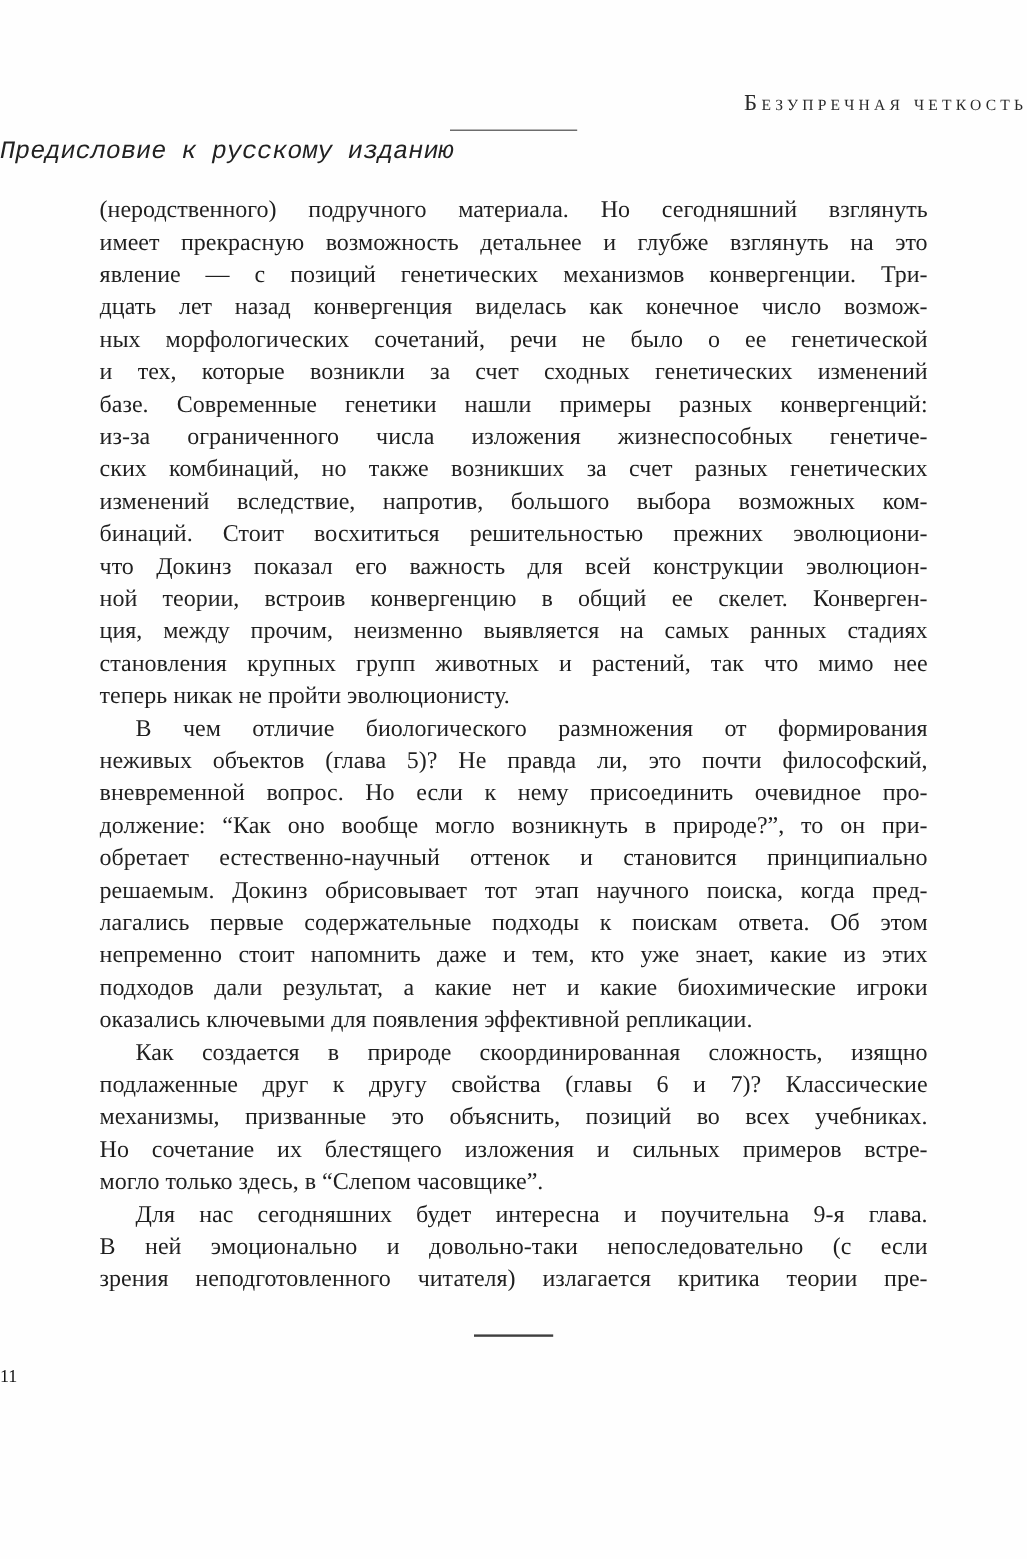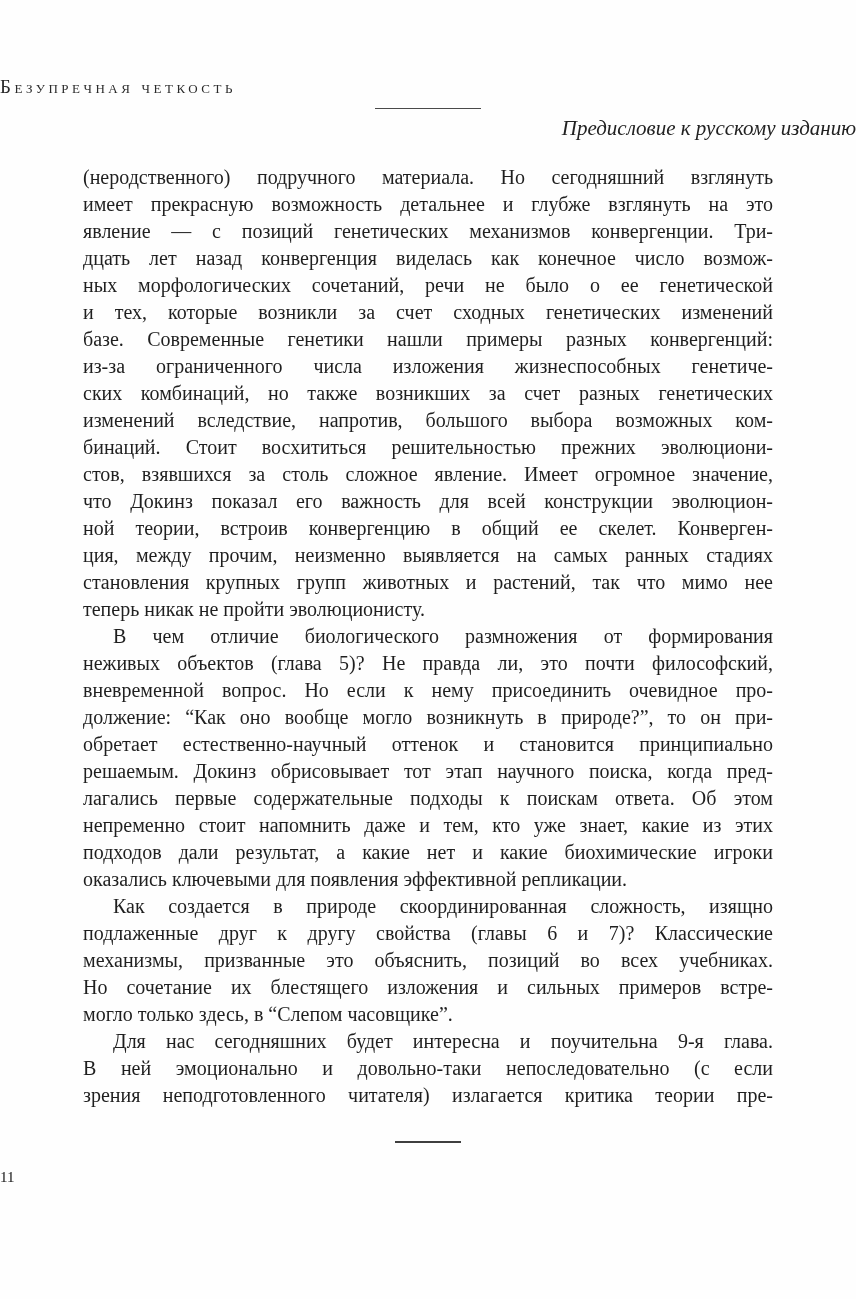--- a/index.html
+++ b/index.html
@@ -8,39 +8,40 @@
     width: 856px;
     height: 1299px;
     margin: 0 auto;
     background: #fefefe;
     font-family: "Liberation Serif", "DejaVu Serif", serif;
     color: #1f1f1f;
     overflow: hidden;
   }
   .running-head {
     padding-top: 76px;
-    text-align: left;
+    text-align: right;
   }
   .running-head-title {
     font-variant: small-caps;
     font-size: 19px;
     letter-spacing: 3.5px;
     color: #2a2a2a;
   }
   .head-rule {
     width: 106px;
     height: 1px;
     background: #4a4a4a;
     margin: 10px auto 7px auto;
   }
   .subtitle {
     font-style: italic;
     font-size: 21px;
     color: #222222;
-    text-align: right;
+    text-align: left;
+    font-family: Liberation Mono, monospace;
   }
   .body-block {
     margin: 23px 83px 0 83px; 
   }
   .para { margin: 0; }
   .line {
     font-size: 20px;
     line-height: 27px;
     height: 27px;
     overflow: hidden;
@@ -83,21 +84,20 @@
         <div class="line">имеет прекрасную возможность детальнее и глубже взглянуть на это</div>
         <div class="line">явление — с позиций генетических механизмов конвергенции. Три-</div>
         <div class="line">дцать лет назад конвергенция виделась как конечное число возмож-</div>
         <div class="line">ных морфологических сочетаний, речи не было о ее генетической</div>
         <div class="line">и тех, которые возникли за счет сходных генетических изменений</div>
         <div class="line">базе. Современные генетики нашли примеры разных конвергенций:</div>
         <div class="line">из-за ограниченного числа изложения жизнеспособных генетиче-</div>
         <div class="line">ских комбинаций, но также возникших за счет разных генетических</div>
         <div class="line">изменений вследствие, напротив, большого выбора возможных ком-</div>
         <div class="line">бинаций. Стоит восхититься решительностью прежних эволюциони-</div>
-        <div class="line">стов, взявшихся за столь сложное явление. Имеет огромное значение,</div>
         <div class="line">что Докинз показал его важность для всей конструкции эволюцион-</div>
         <div class="line">ной теории, встроив конвергенцию в общий ее скелет. Конверген-</div>
         <div class="line">ция, между прочим, неизменно выявляется на самых ранных стадиях</div>
         <div class="line">становления крупных групп животных и растений, так что мимо нее</div>
         <div class="line flush-last">теперь никак не пройти эволюционисту.</div>
       </div>
       <div class="para">
         <div class="line indent">В чем отличие биологического размножения от формирования</div>
         <div class="line">неживых объектов (глава 5)? Не правда ли, это почти философский,</div>
         <div class="line">вневременной вопрос. Но если к нему присоединить очевидное про-</div>

